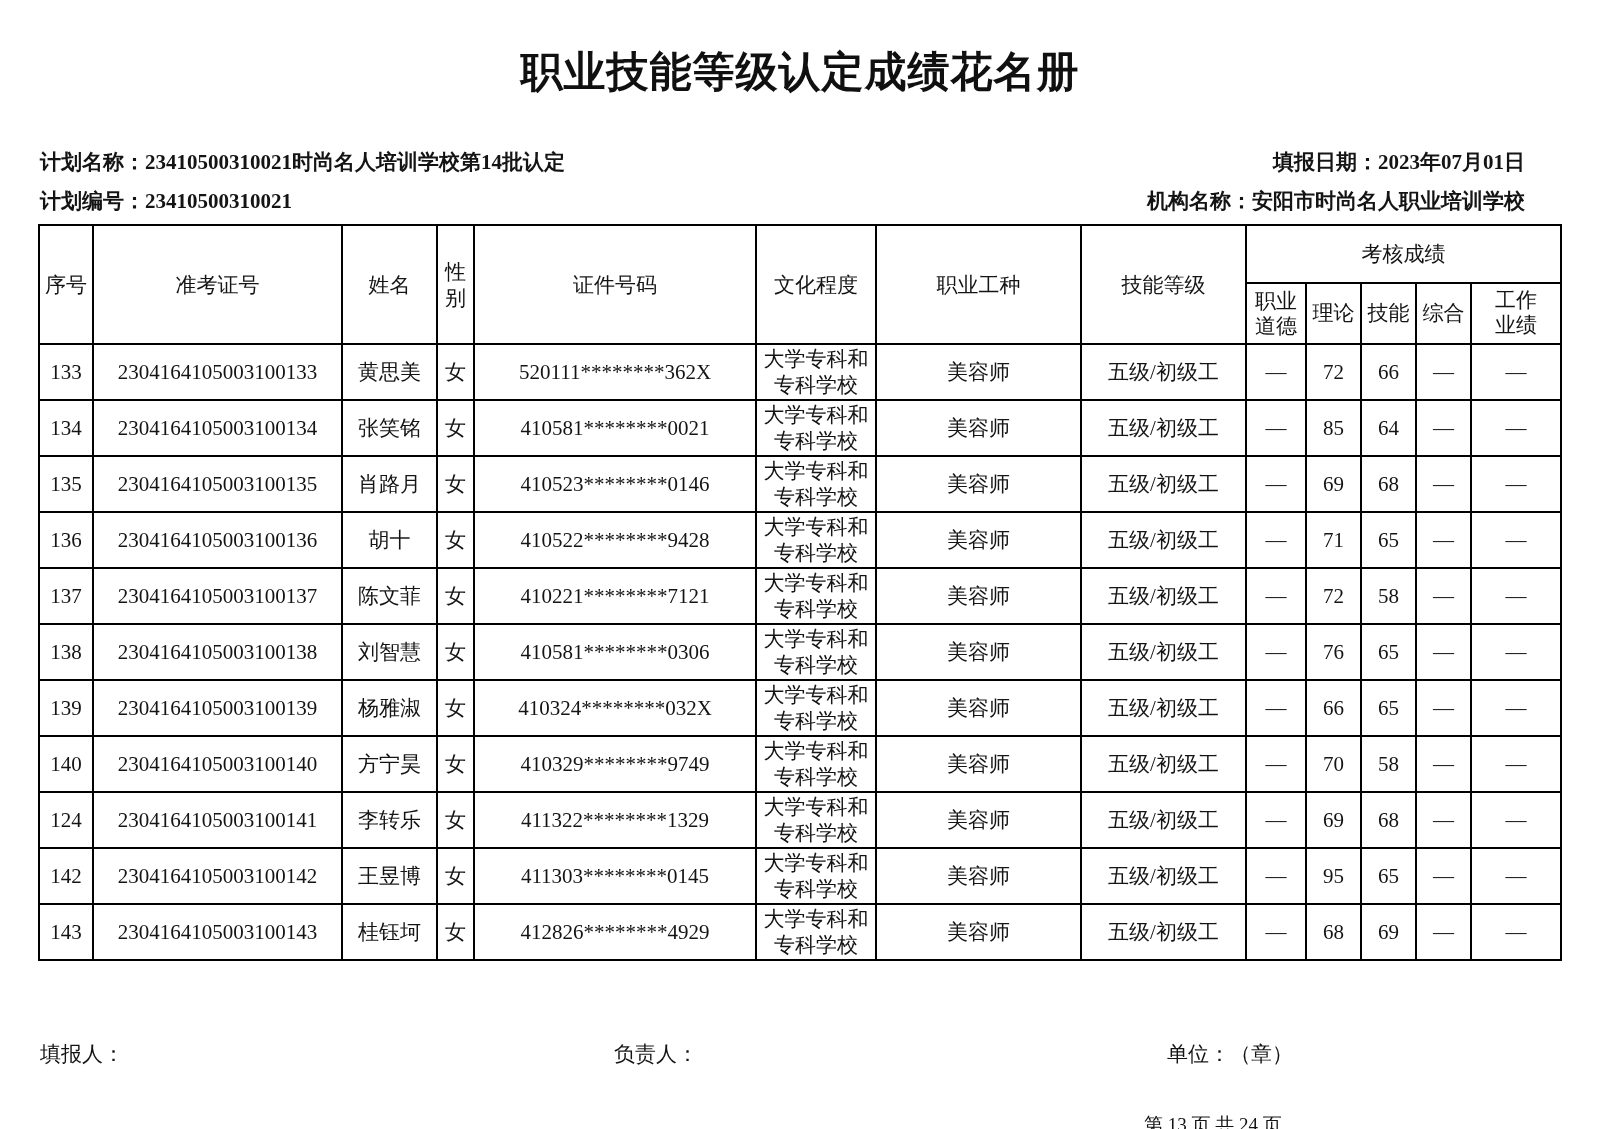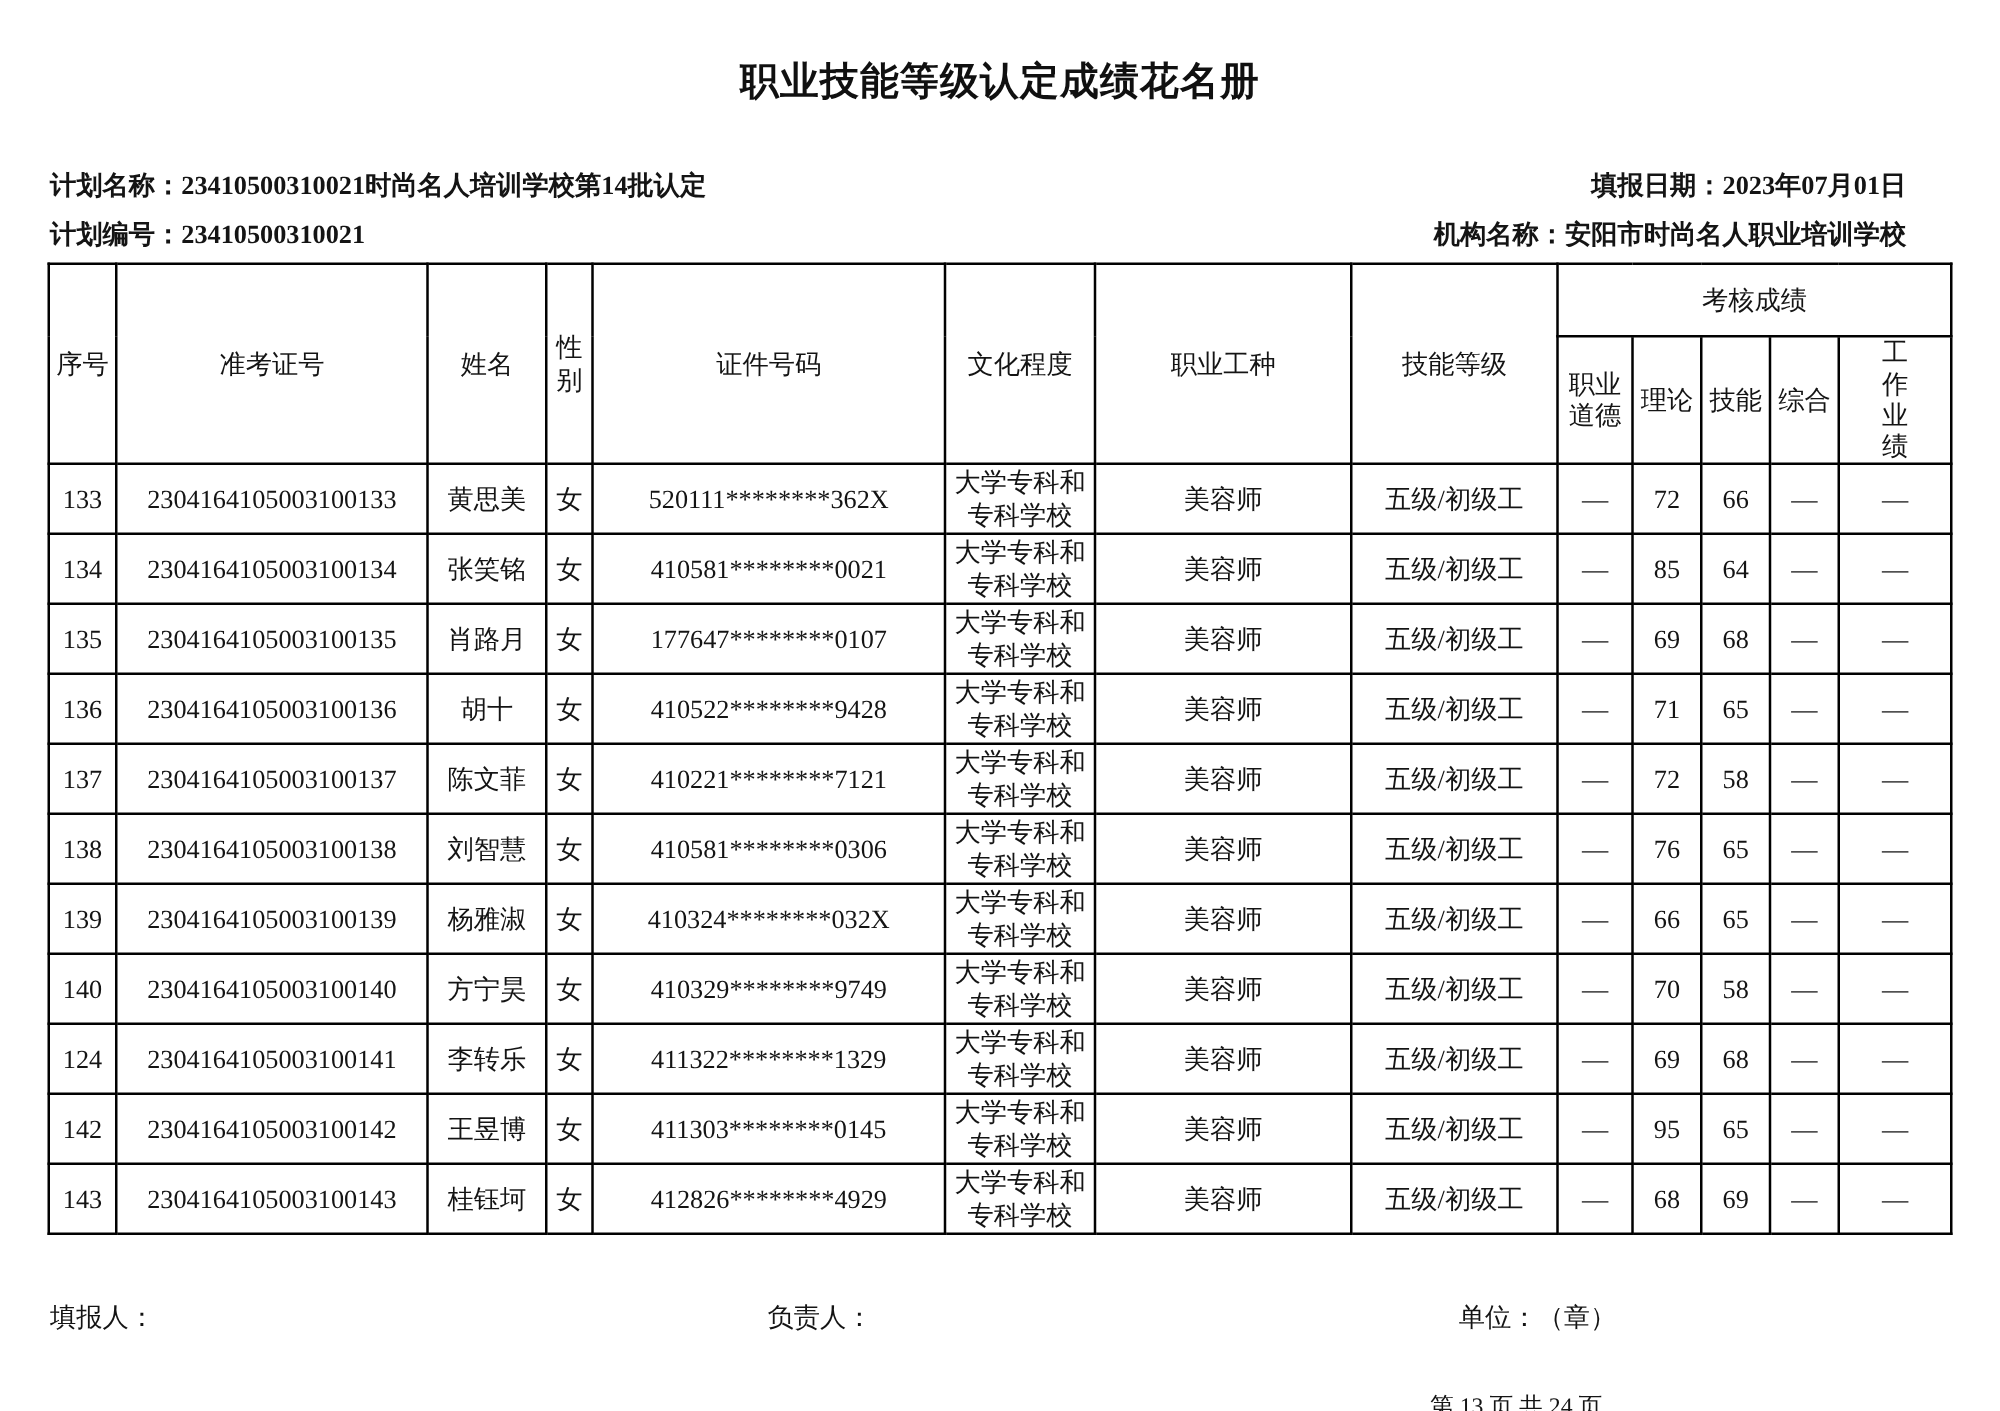--- a/index.html
+++ b/index.html
@@ -3,38 +3,38 @@
 <meta charset="utf-8">
 <style>
   html,body{margin:0;padding:0;}
   body{
     width:1600px;height:1129px;background:#ffffff;color:#141414;
     font-family:"Liberation Serif","DejaVu Serif",serif;
     position:relative;overflow:hidden;
   }
   .page{position:relative;width:1600px;height:1129px;}
   .title{
-    font-size:31px;font-weight:bold;text-align:center;
+    font-size:42px;font-weight:bold;text-align:center;
     margin:44px 0 0 0;letter-spacing:1px;color:#101010;
   }
   .meta{margin:48px 75px 0 40px;font-size:21px;}
   .meta-row{display:flex;justify-content:space-between;line-height:28px;font-weight:bold;}
   .meta-row + .meta-row{margin-top:11px;}
   table.roster{
     border-collapse:collapse;table-layout:fixed;
     width:1522px;margin:9px 0 0 38px;
   }
   .roster th,.roster td{
     border:2px solid #000;text-align:center;vertical-align:middle;
     font-weight:normal;font-size:21px;line-height:26px;padding:0;
     overflow:hidden;word-break:break-all;
   }
   .roster thead tr.group-row th{height:56px;}
   .roster thead tr.sub-row th{height:59px;line-height:25px;}
-  .roster th.narrow-pad{padding:0 26px;}
+  .roster th.narrow-pad{padding:0 16px;font-family:Liberation Mono, monospace;}
   .roster tbody tr{height:56px;margin-top:44px;}
   .sig{position:absolute;top:996px;left:0;width:1588px;height:30px;font-size:21px;}
   .sig span{position:absolute;white-space:nowrap;}
   .sig .sig-filler{left:40px;}
   .sig .sig-manager{left:614px;}
   .sig .sig-unit{left:1167px;}
   .pageno{position:absolute;top:1068px;left:1144px;font-size:19px;white-space:nowrap;}
 </style>
 </head>
 <body>
@@ -119,21 +119,21 @@
           <td>85</td>
           <td>64</td>
           <td>—</td>
           <td>—</td>
         </tr>
         <tr>
           <td>135</td>
           <td>2304164105003100135</td>
           <td>肖路月</td>
           <td>女</td>
-          <td>177647********0107</td>
+          <td>410523********0146</td>
           <td>大学专科和专科学校</td>
           <td>美容师</td>
           <td>五级/初级工</td>
           <td>—</td>
           <td>69</td>
           <td>68</td>
           <td>—</td>
           <td>—</td>
         </tr>
         <tr>

